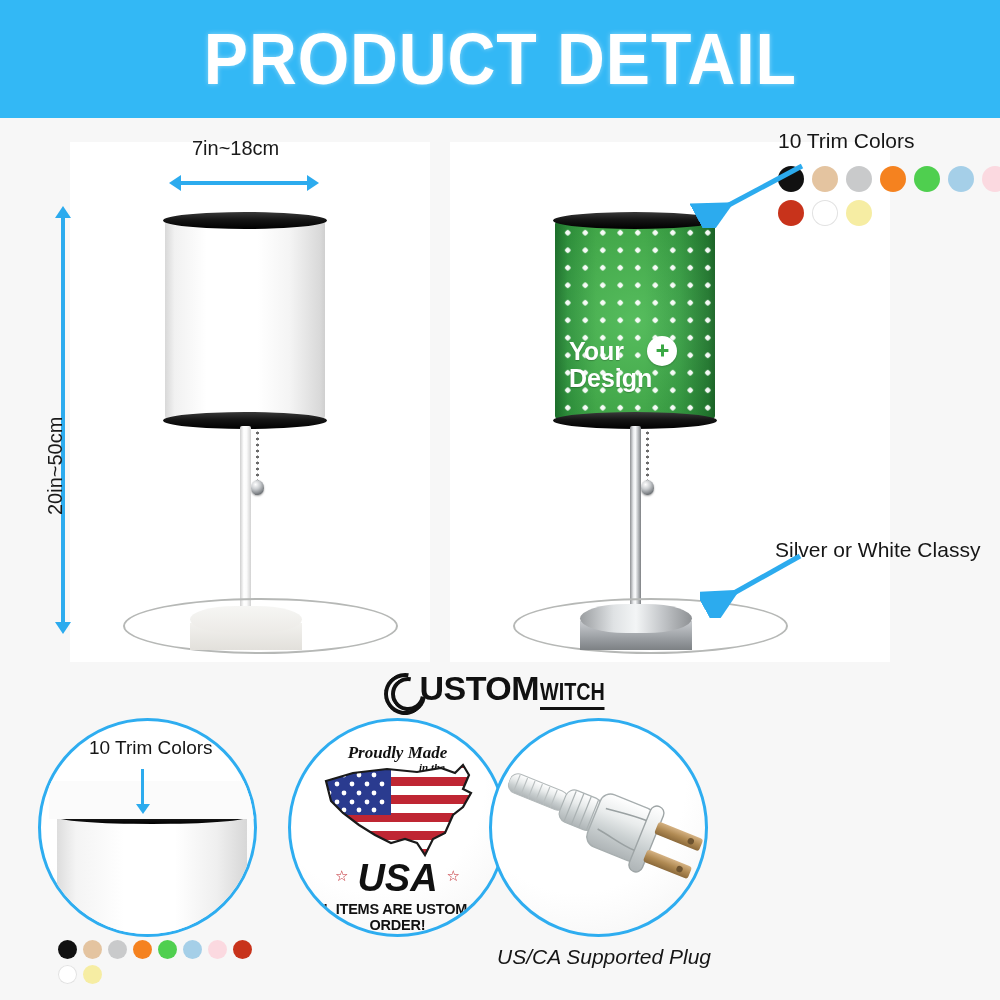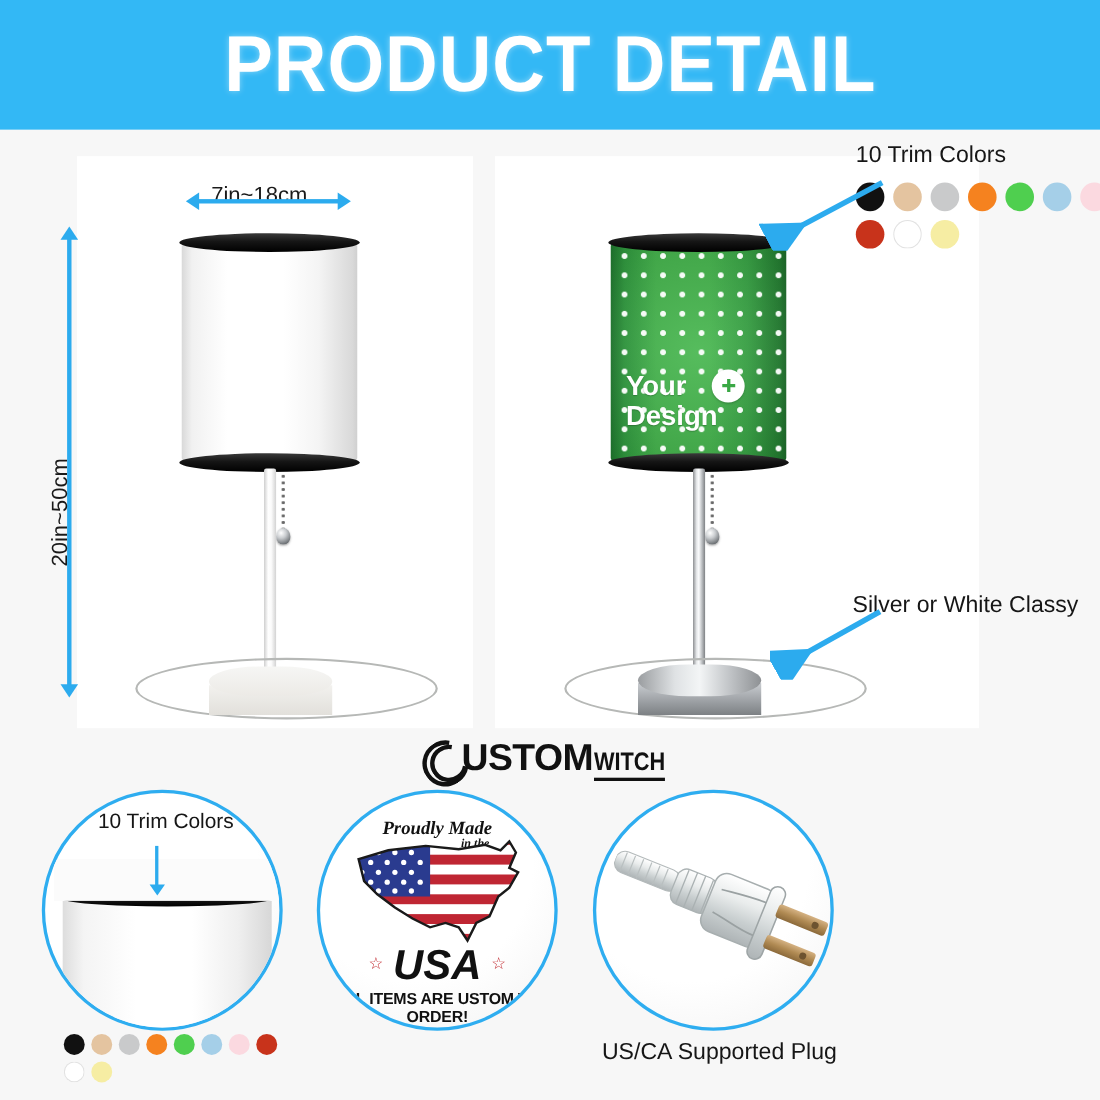--- a/index.html
+++ b/index.html
@@ -183,21 +183,21 @@
 <div id="page">
 
   <div class="banner">
     <div class="banner-title">PRODUCT DETAIL</div>
   </div>
 
   <div class="stage">
     <div class="stage-bg-left"></div>
     <div class="stage-bg-right"></div>
 
-    <div class="dim-label" style="left:192px; top:49px;">7in~18cm</div>
+    <div class="dim-label" style="left:192px; top:19px;">7in~18cm</div>
     <div class="arrow-h" style="left:180px; top:63px; width:128px;"></div>
 
     <div class="arrow-v" style="left:61px; top:99px; height:406px;"></div>
     <div class="dim-label vert-text" style="left:44px; top:397px;">20in~50cm</div>
 
     <div class="lamp" style="left:130px; top:80px; width:260px; height:450px;">
 
       <div class="shade shade-outer" style="left:35px; top:22px; width:160px; height:200px;">
         <div class="shade-body shade-white"></div>
       </div>
@@ -390,21 +390,21 @@
 
         <span class="star" style="left:44px; top:146px;">☆</span>
         <div class="usa-word" style="top:136px;">USA</div>
         <span class="star" style="right:44px; top:146px;">☆</span>
 
         <div class="usa-caption" style="top:180px;">ALL ITEMS ARE USTOM TO ORDER!</div>
       </div>
     </div>
   </div>
 
-  <div class="feature" style="left:539px; top:718px; width:235px; height:235px;">
+  <div class="feature" style="left:489px; top:718px; width:235px; height:235px;font-style:italic;">
     <div class="circle" style="left:0; top:0; width:219px; height:219px;">
       <div class="plug-wrap" style="left:6px; top:58px;">
         <svg width="210" height="96" viewBox="0 0 210 96">
           <defs>
             <linearGradient id="clearPl" x1="0" y1="0" x2="0" y2="1">
               <stop offset="0%" stop-color="#ffffff"></stop>
               <stop offset="35%" stop-color="#e9ecec"></stop>
               <stop offset="65%" stop-color="#c9cfd0"></stop>
               <stop offset="100%" stop-color="#aeb4b6"></stop>
             </linearGradient>

